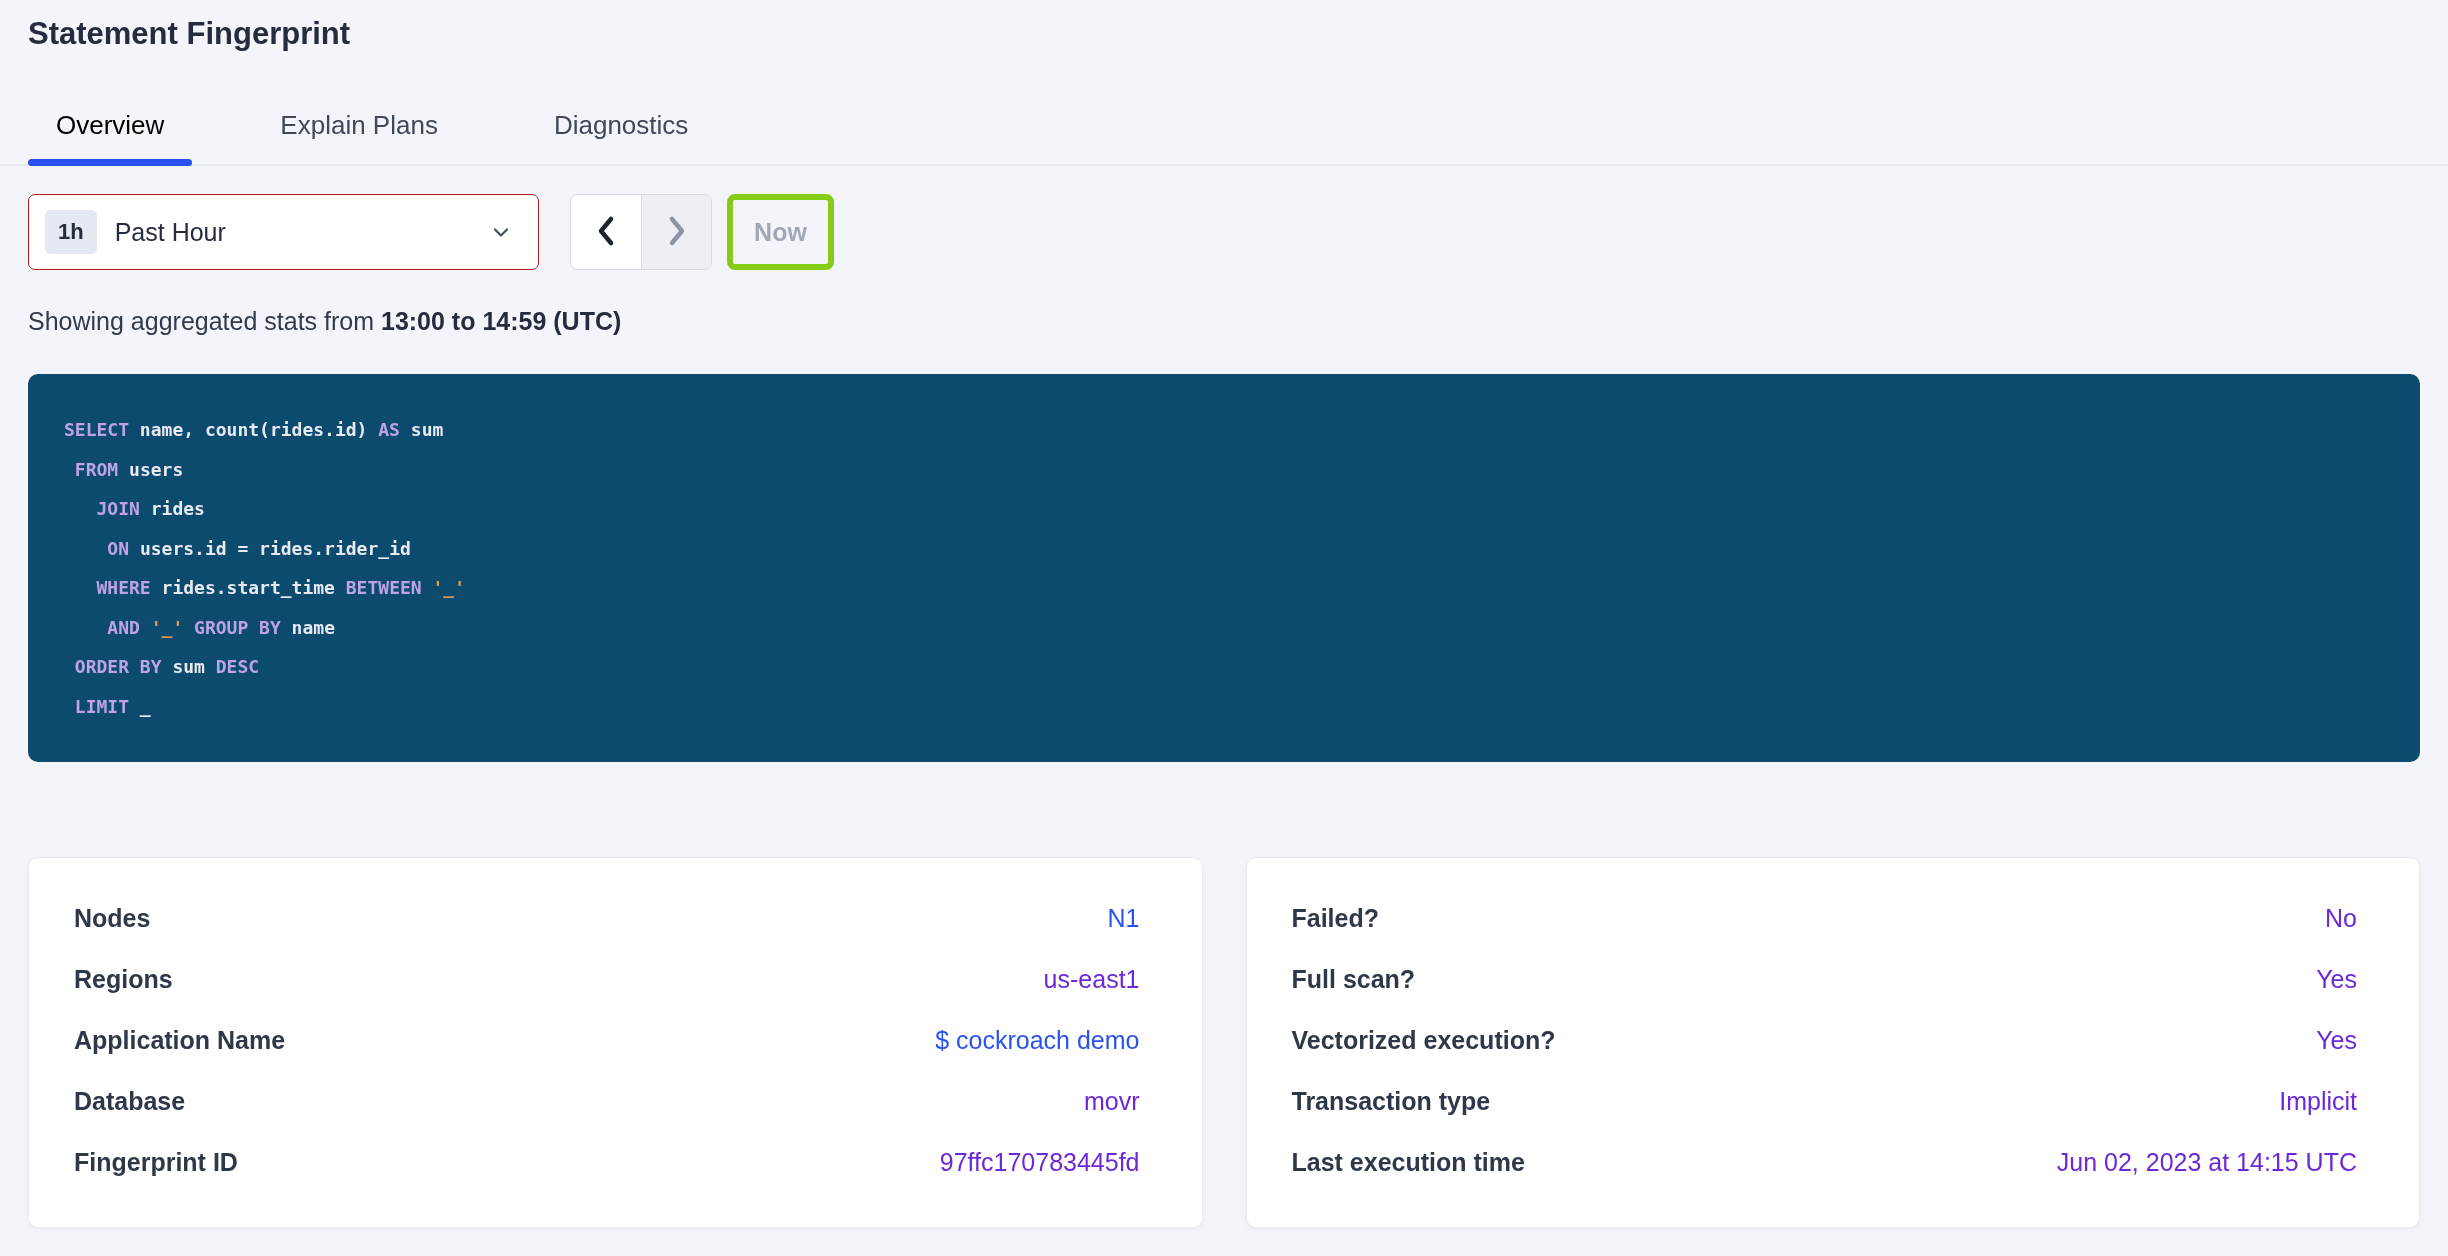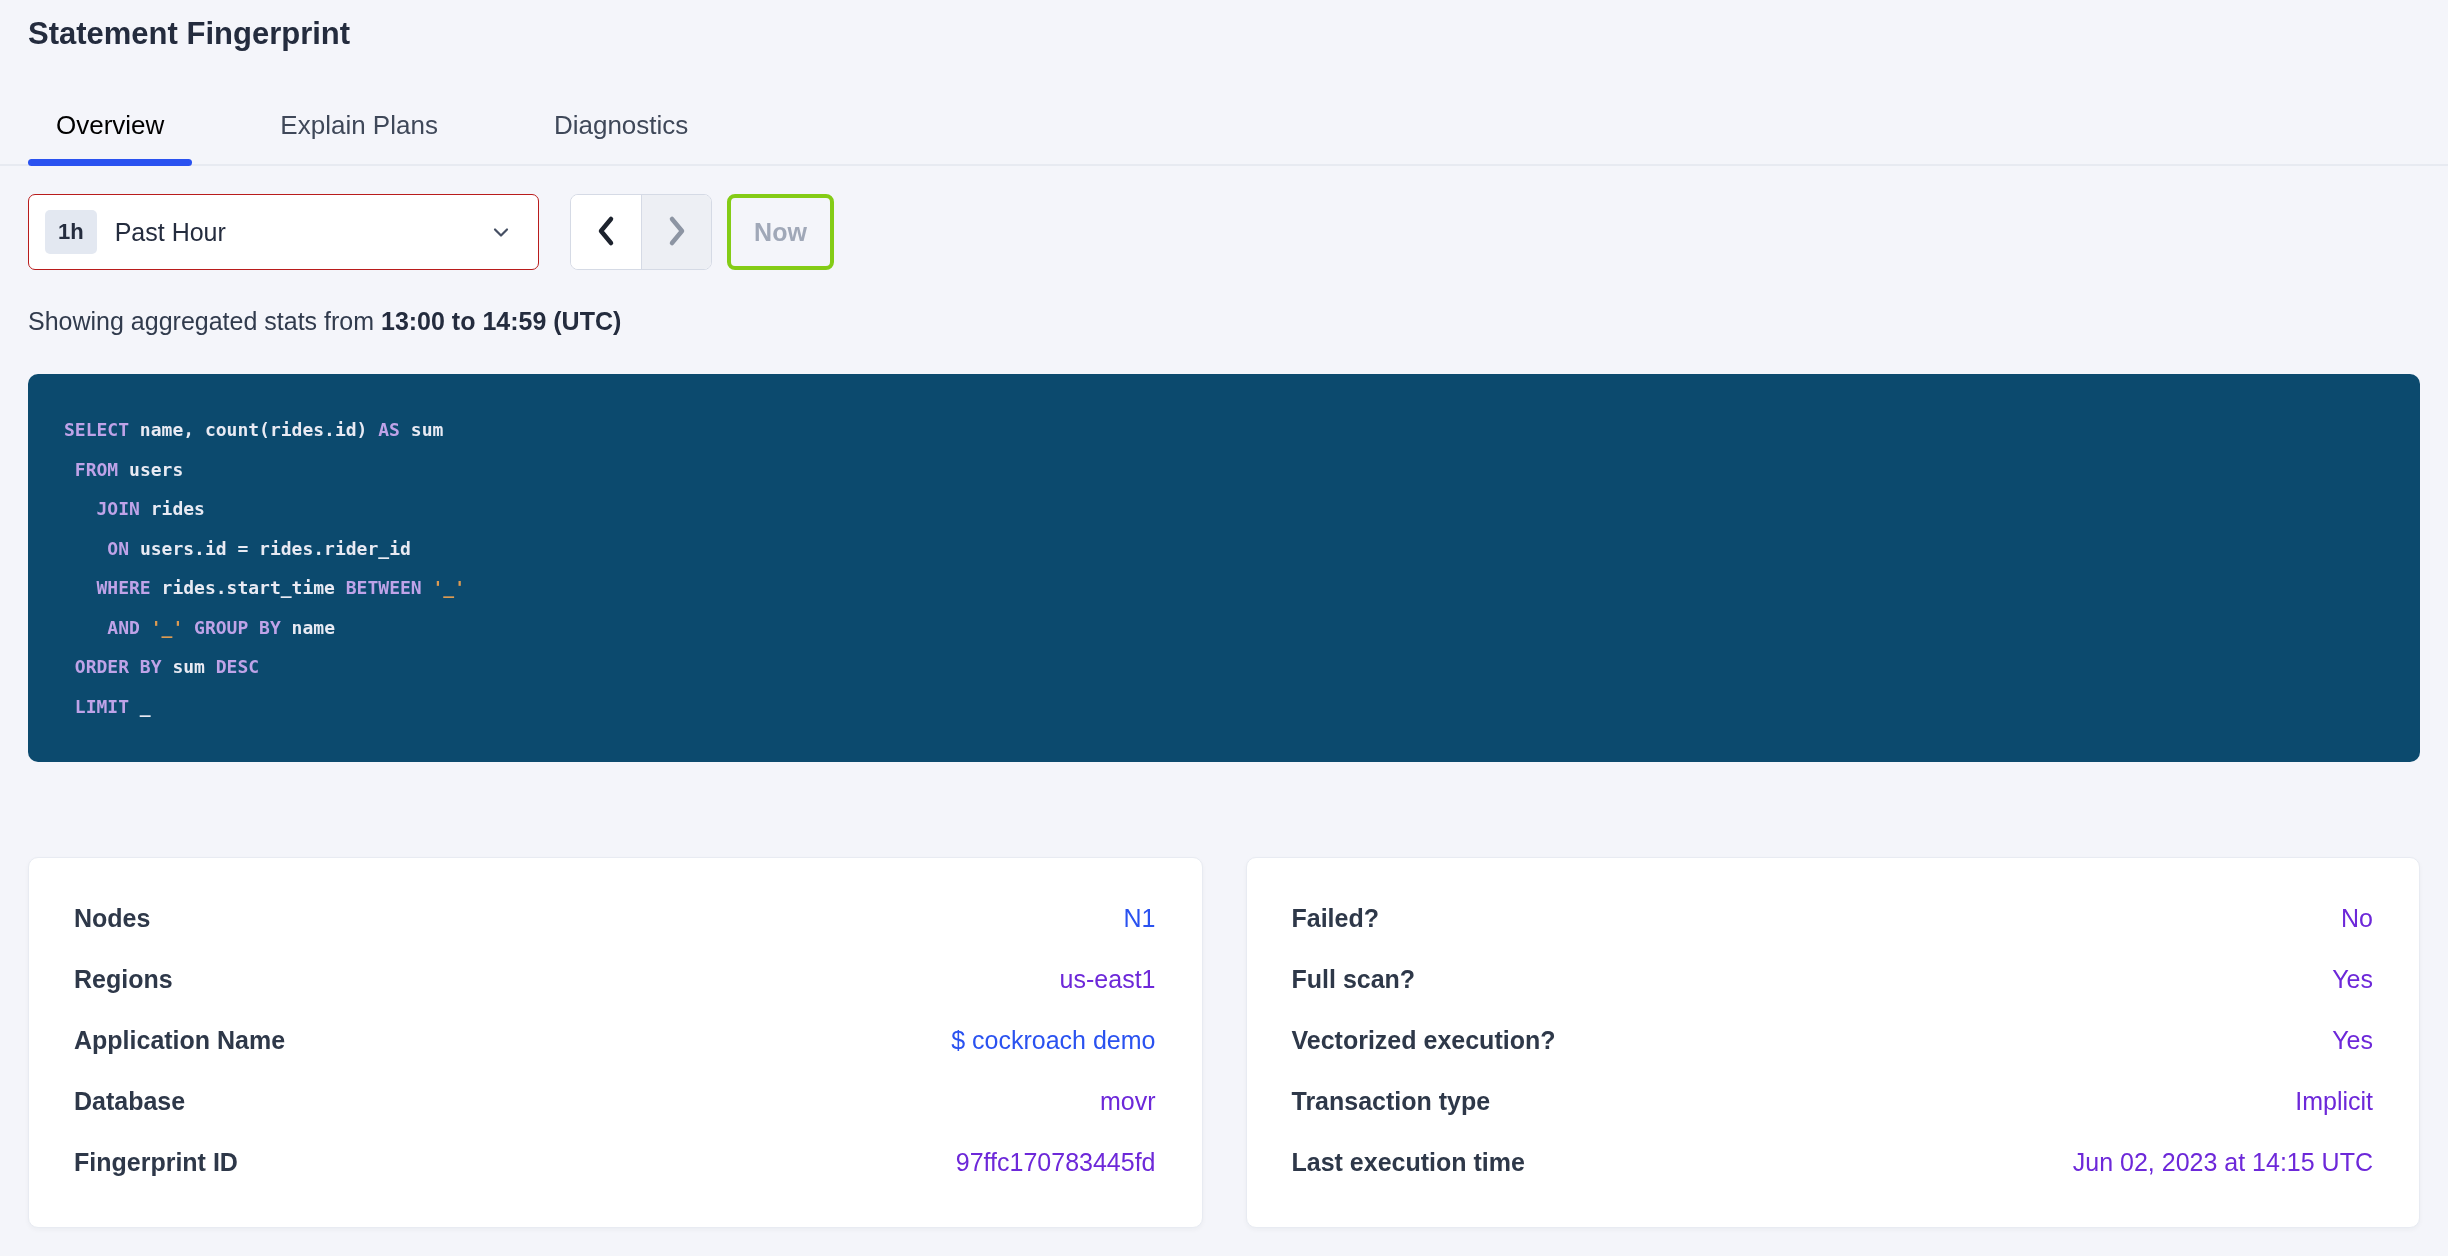--- a/index.html
+++ b/index.html
@@ -45,21 +45,21 @@
     display: flex; margin-left: 31px; border: 1px solid #d5dae5; border-radius: 8px;
     overflow: hidden; background: #ffffff;
   }
   .arrow-btn {
     width: 70px; border: none; margin: 0; padding: 0; background: #ffffff;
     display: flex; align-items: center; justify-content: center; cursor: pointer;
   }
   .arrow-btn.disabled { border-left: 1px solid #d5dae5; background: #edeff4; cursor: default; }
 
   .now-btn {
-    margin-left: 15px; width: 107px; background: transparent; border: 4px solid #84cc16;
+    margin-left: 15px; width: 107px; background: transparent; border: 6px solid #84cc16;
     border-radius: 8px; color: #a0a8b8; font-size: 25px; font-weight: 700;
     font-family: inherit; cursor: default;
   }
 
   
   .stats-line { margin: 36px 0 0; font-size: 25px; line-height: 30px; color: #313b4d; }
   .stats-line .bold { color: #242c3e; font-weight: 700; }
 
   
   .sql-box {
@@ -68,21 +68,21 @@
     font-weight: 700; white-space: pre;
   }
   .tk-kw  { color: #bfa3e8; }
   .tk-pl  { color: #e8eaf3; }
   .tk-str { color: #dd9b52; }
 
   
   .cards { display: flex; gap: 43px; margin-top: 95px; }
   .card {
     flex: 1 1 0; background: #ffffff; border: 1px solid #e8ebf2; border-radius: 10px;
-    padding: 30px 46px 34px 45px; box-shadow: 0 2px 5px rgba(36,44,62,0.04);
+    padding: 30px 62px 34px 45px; box-shadow: 0 2px 5px rgba(36,44,62,0.04);
   }
   .card-row { height: 61px; display: flex; justify-content: space-between; align-items: center; }
   .row-label { font-size: 25px; font-weight: 700; color: #2e3849; }
   .row-value { font-size: 25px; color: #6d28d9; }
   .row-value.link { color: #2a52f0; text-decoration: none; cursor: pointer; }
 </style>
 </head>
 <body>
 
 <div class="page">

